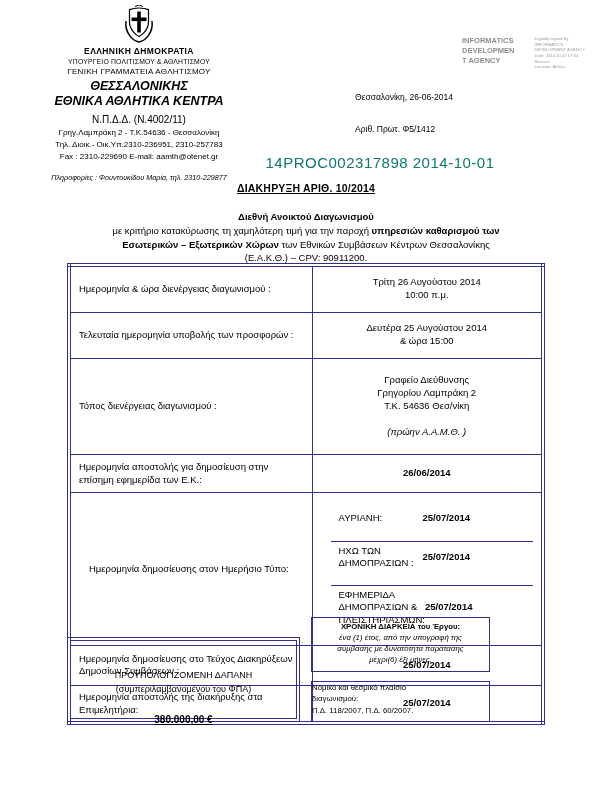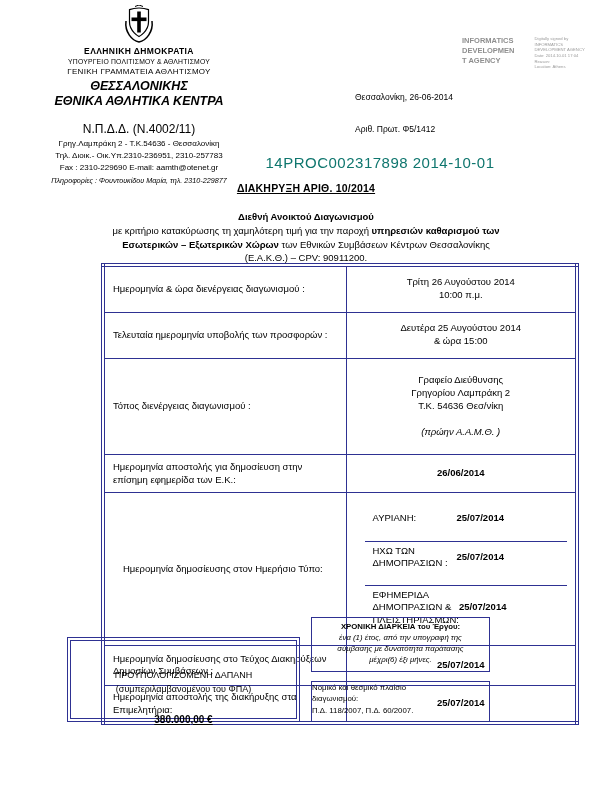--- a/index.html
+++ b/index.html
@@ -7,25 +7,25 @@
   body { font-family:"Liberation Sans","DejaVu Sans",sans-serif; color:#000; }
   .page { position:relative; width:612px; height:792px; background:#fff; margin:0 auto; overflow:hidden; }
 
   
   .letterhead { position:absolute; left:10px; top:5px; width:258px; text-align:center; }
   .emblem { display:block; margin:0 auto 3px auto; }
   .h-republic   { font-size:8.5px; font-weight:bold; letter-spacing:.4px; }
   .h-ministry   { font-size:6.8px; margin-top:2px; letter-spacing:.2px; }
   .h-secretariat{ font-size:8px; margin-top:2px; letter-spacing:.3px; }
   .h-org        { font-size:12.5px; font-weight:bold; font-style:italic; margin-top:3px; line-height:1.2; }
-  .h-npdd       { font-size:12px; margin-top:13px; }
+  .h-npdd       { font-size:10px; margin-top:5px; }
   .h-address    { font-size:8px; margin-top:3px; }
   .h-phones     { font-size:8px; margin-top:3px; }
   .h-fax        { font-size:8px; margin-top:3px; }
-  .h-contact    { font-size:7.2px; font-style:italic; margin-top:4px; }
+  .h-contact    { font-size:7.2px; font-style:italic; margin-top:12px; }
 
   
   .stamp { position:absolute; left:462px; top:36px; display:flex; gap:20px; color:#8f8f8f; }
   .stamp-big   { font-size:7.5px; font-weight:bold; line-height:1.3; white-space:pre-line; }
   .stamp-small { font-size:4.2px; line-height:1.35; white-space:pre-line; color:#9b9b9b; width:52px; }
 
   .city-date { position:absolute; left:355px; top:92px;  font-size:8.5px; }
   .protocol  { position:absolute; left:355px; top:124px; font-size:8.5px; }
 
   .proc { position:absolute; left:160px; top:154px; width:440px; text-align:center;
@@ -34,21 +34,21 @@
   .doc-title { position:absolute; left:0; top:182px; width:100%; text-align:center;
                font-size:10.5px; font-weight:bold; text-decoration:underline; letter-spacing:.2px; }
 
   .subject { position:absolute; left:0; top:210px; width:612px; text-align:center;
              font-size:9.5px; line-height:1.45; }
   .subject .ln1 { font-weight:bold; }
   .subject b { font-weight:bold; }
 
   
   table.info { position:absolute; left:67px; top:263px; width:478px; border-collapse:collapse;
-               font-size:9.5px; border:4px double var(--border-blue,#2e3192); table-layout:fixed;margin-left:34px; }
+               font-size:9.5px; border:4px double var(--border-blue,#2e3192); table-layout:fixed; }
   table.info td { border:1px solid var(--border-blue,#2e3192); vertical-align:middle; padding:3px 8px; }
   td.lbl { width:243px; text-align:left; line-height:1.35; }
   td.val { text-align:center; white-space:pre-line; line-height:1.35; }
   .bold { font-weight:bold; }
   .note { font-style:italic; }
   tr.r1 td { height:47px; } tr.r2 td { height:46px; } tr.r3 td { height:62px; }
   tr.r4 td { height:38px; } tr.r5 td { height:76px;padding-left:18px; } tr.r6 td { height:40px; }
   tr.r7 td { height:38px; }
   td.news-cell { padding:0; }
   .news-entry { display:flex; align-items:center; justify-content:space-between; padding:3px 8px; }

